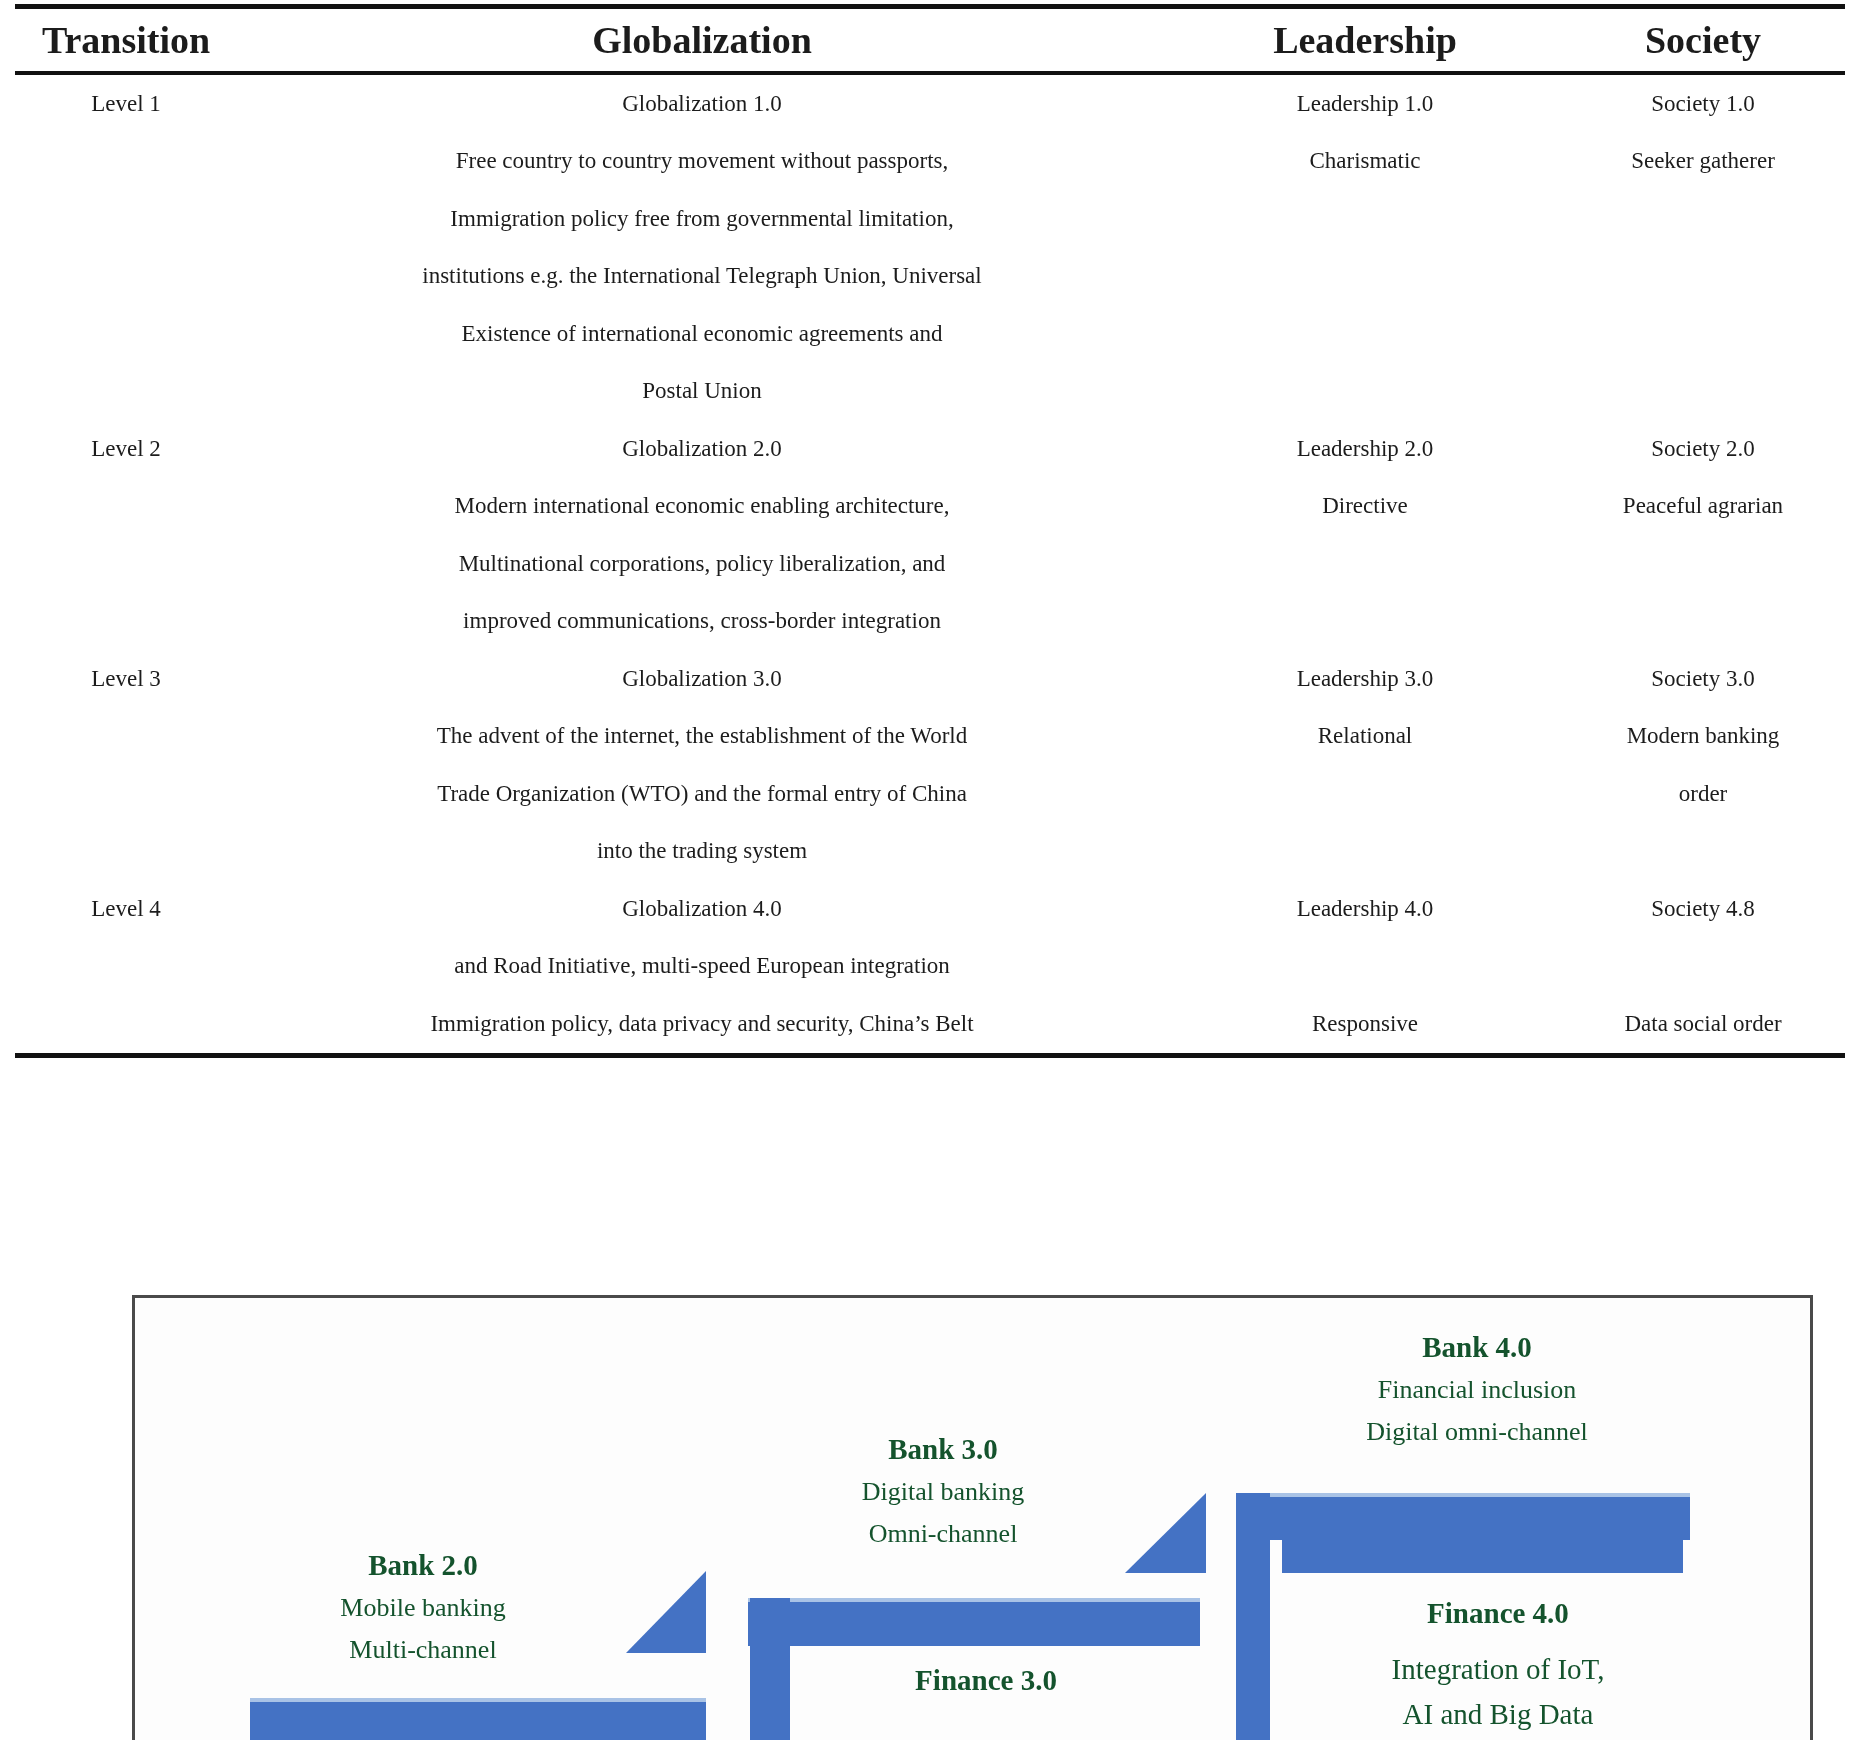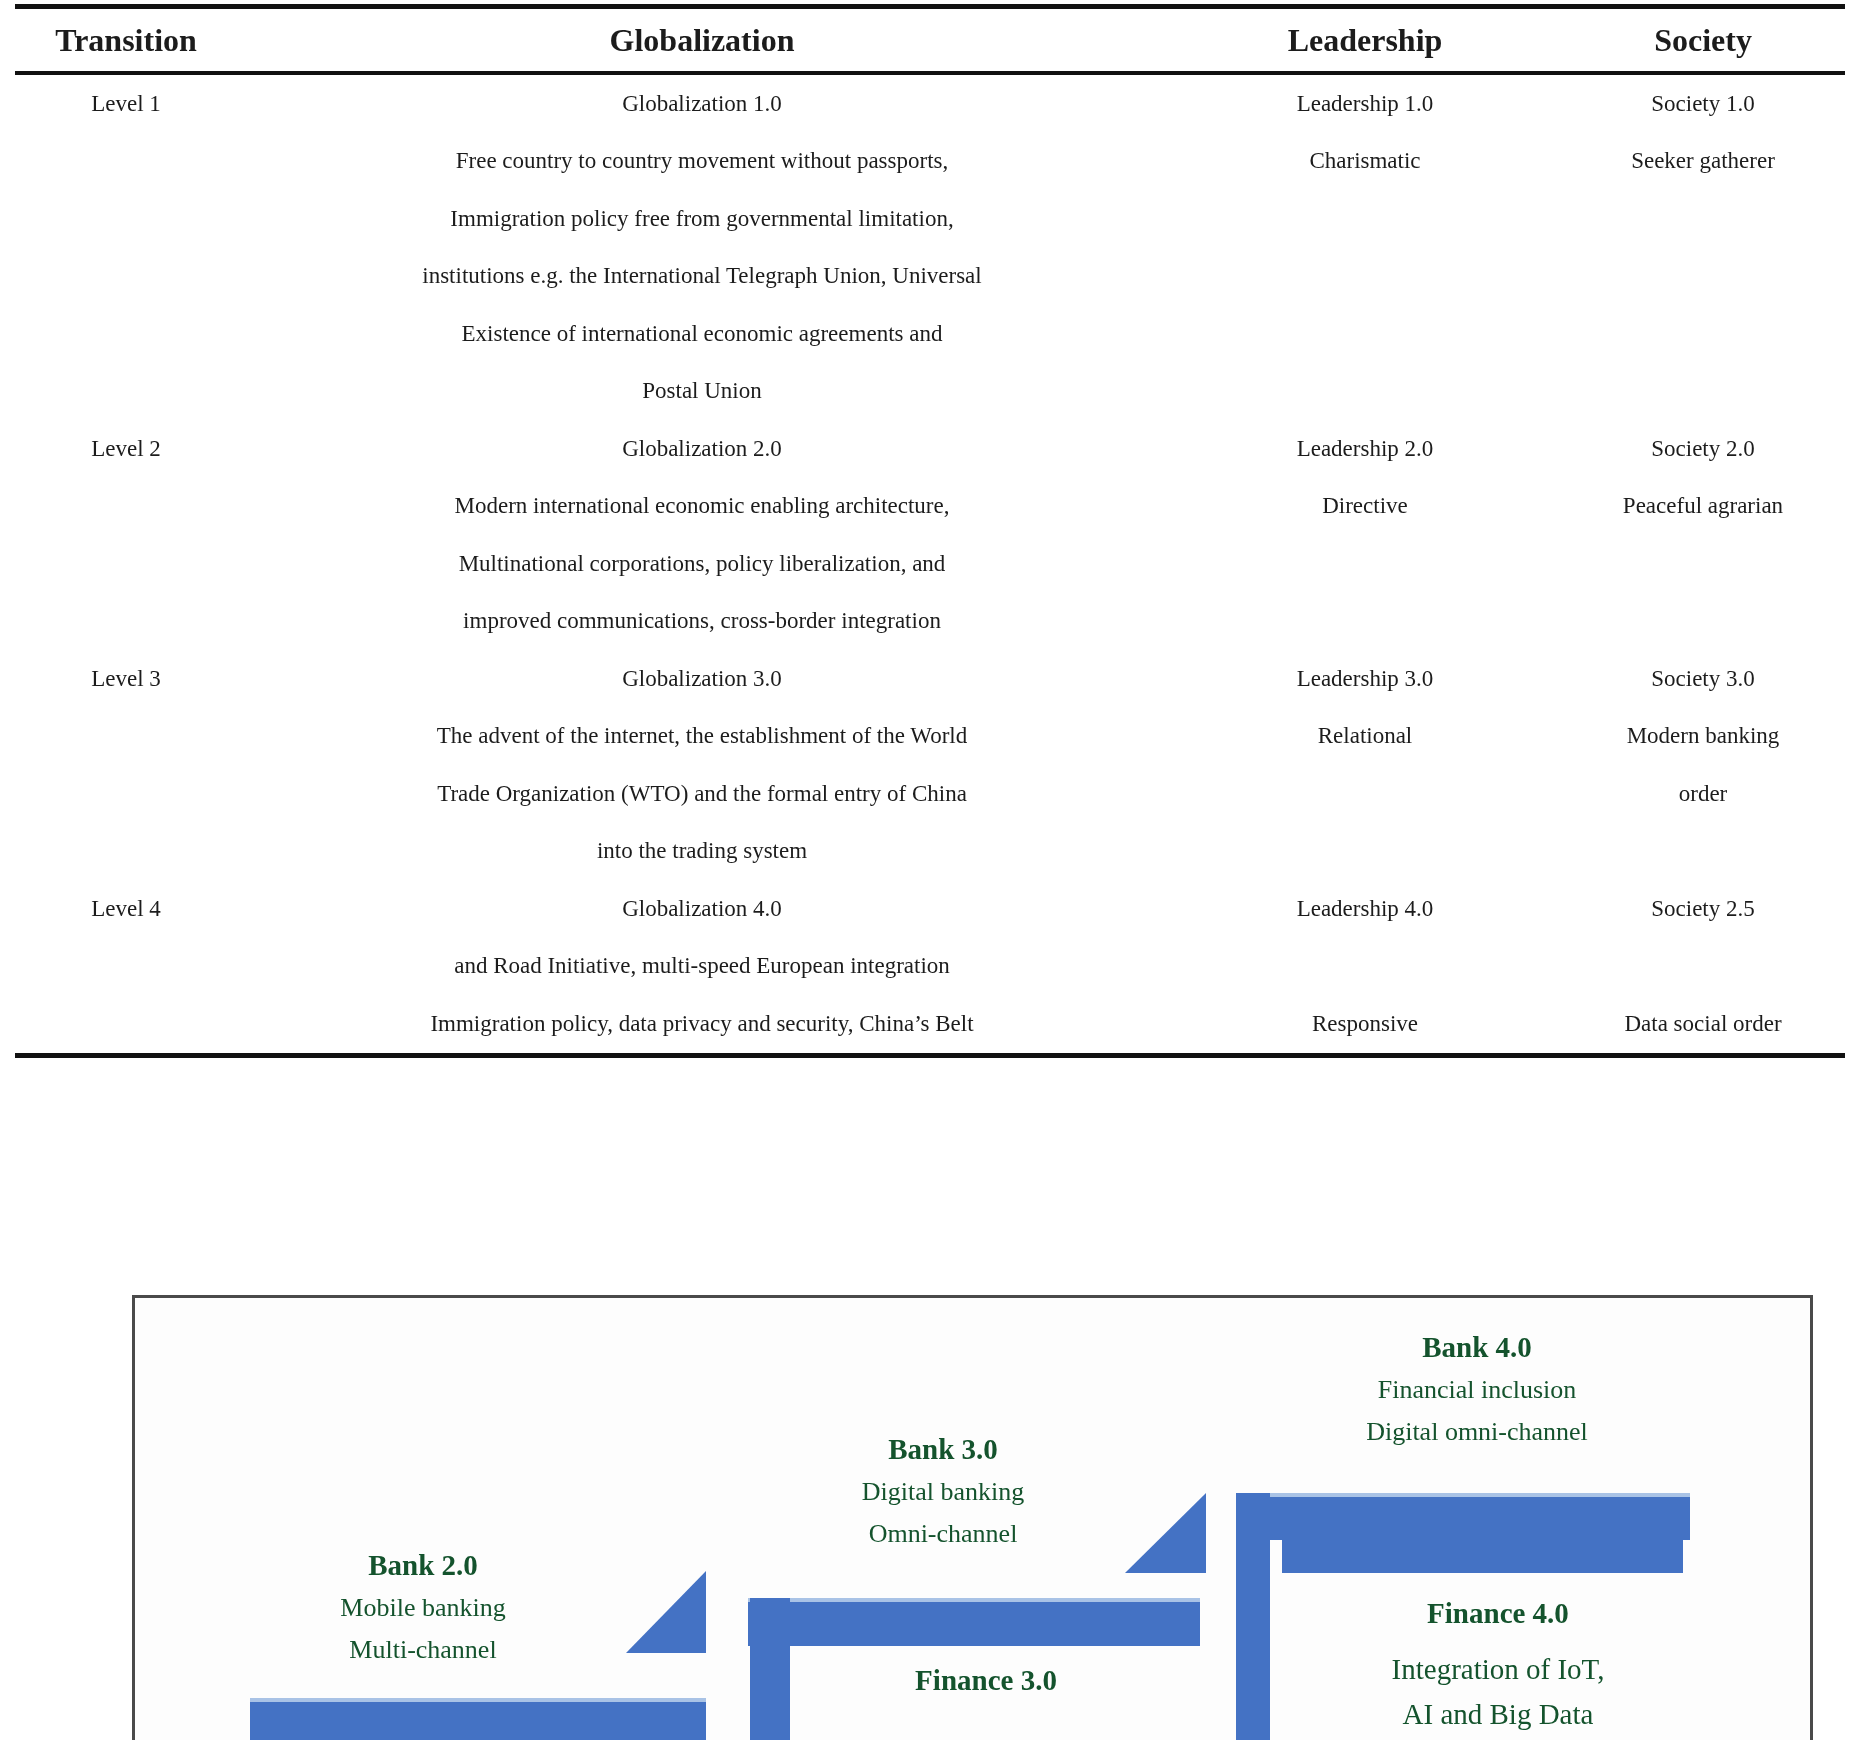--- a/index.html
+++ b/index.html
@@ -17,21 +17,21 @@
     position:absolute;left:15px;top:4px;width:1830px;
     border-top:5px solid #111;
   }
   .t-row{
     display:grid;
     grid-template-columns:222px 930px 396px 280px;
     align-items:center;
     height:57.5px;
     font-size:23px;
   }
-  .t-row.header{height:62px;font-weight:bold;font-size:32px;}
+  .t-row.header{height:62px;font-weight:bold;font-size:38px;}
   .t-cell{text-align:center;white-space:nowrap;}
   .rule-mid{height:4px;background:#111;}
   .rule-bottom{height:5px;background:#111;}
 
   
   .figure-box{
     position:absolute;left:132px;top:1295px;
     width:1681px;height:460px;
     border:3px solid #4a4a4a;
     background:#fdfdfd;
@@ -146,21 +146,21 @@
       <div class="t-row">
         <div class="t-cell"></div>
         <div class="t-cell">into the trading system</div>
         <div class="t-cell"></div>
         <div class="t-cell"></div>
       </div>
       <div class="t-row">
         <div class="t-cell">Level 4</div>
         <div class="t-cell">Globalization 4.0</div>
         <div class="t-cell">Leadership 4.0</div>
-        <div class="t-cell">Society 2.5</div>
+        <div class="t-cell">Society 4.8</div>
       </div>
       <div class="t-row">
         <div class="t-cell"></div>
         <div class="t-cell">and Road Initiative, multi-speed European integration</div>
         <div class="t-cell"></div>
         <div class="t-cell"></div>
       </div>
       <div class="t-row">
         <div class="t-cell"></div>
         <div class="t-cell">Immigration policy, data privacy and security, China’s Belt</div>

